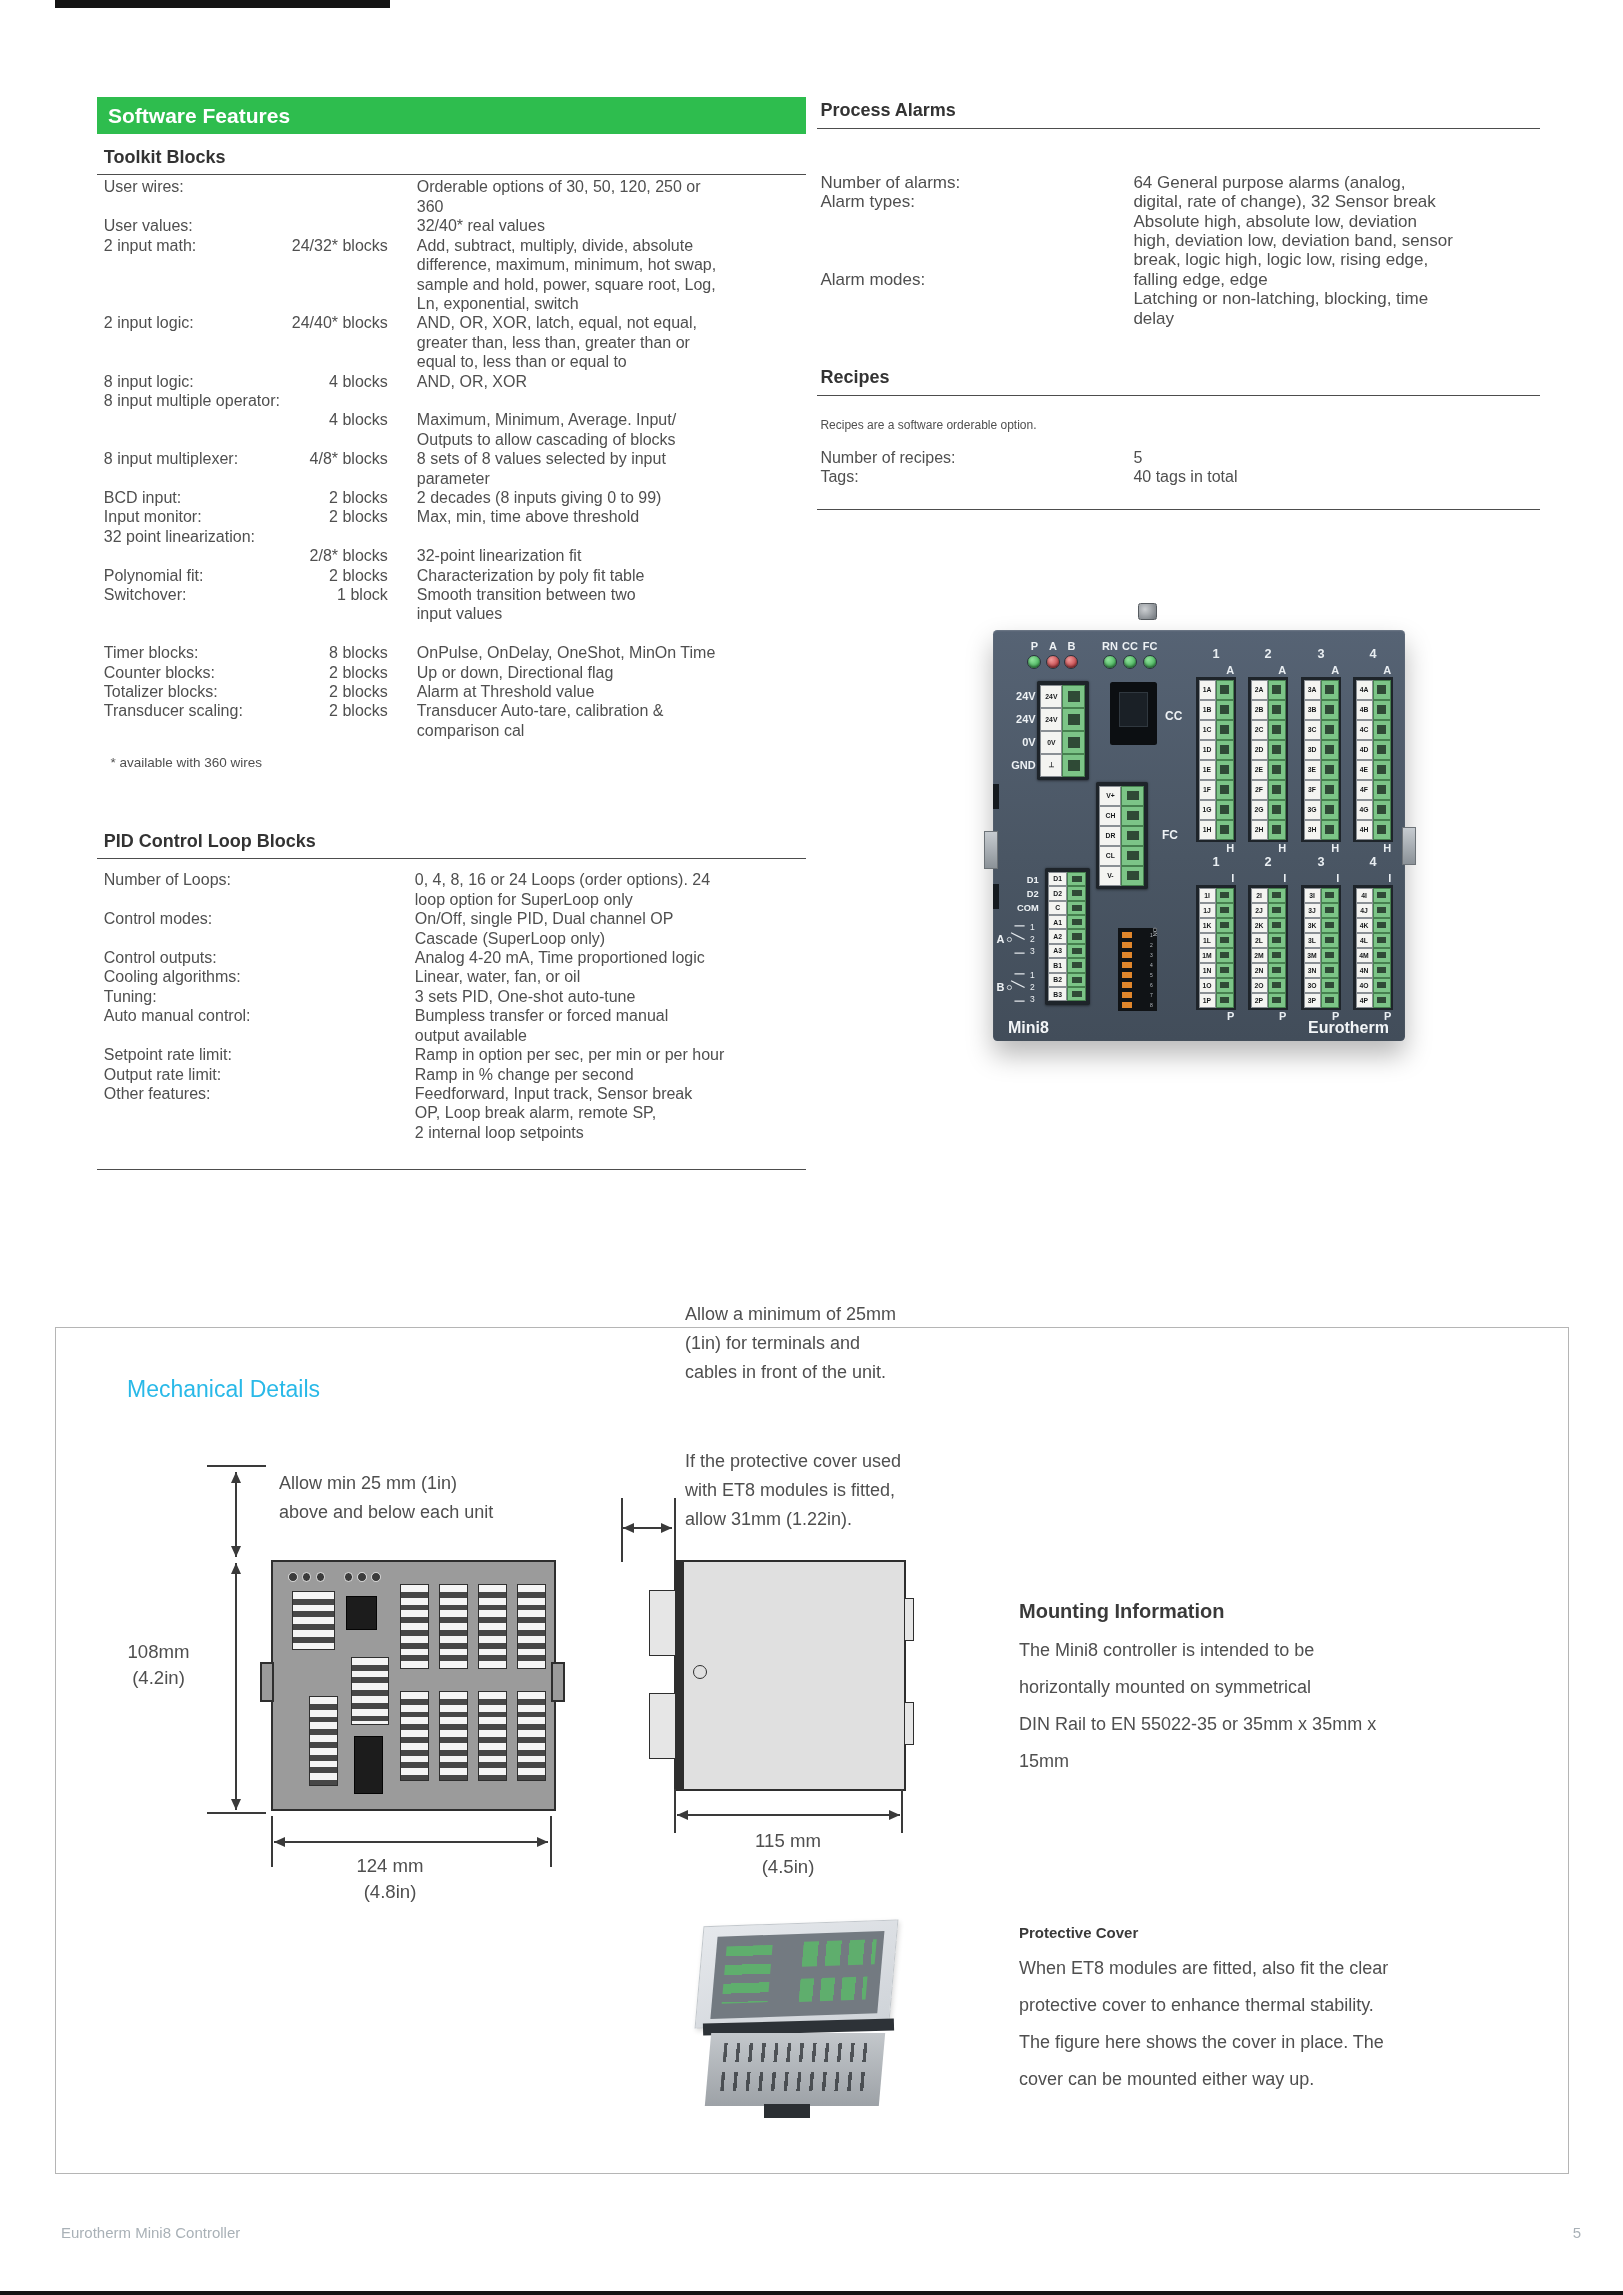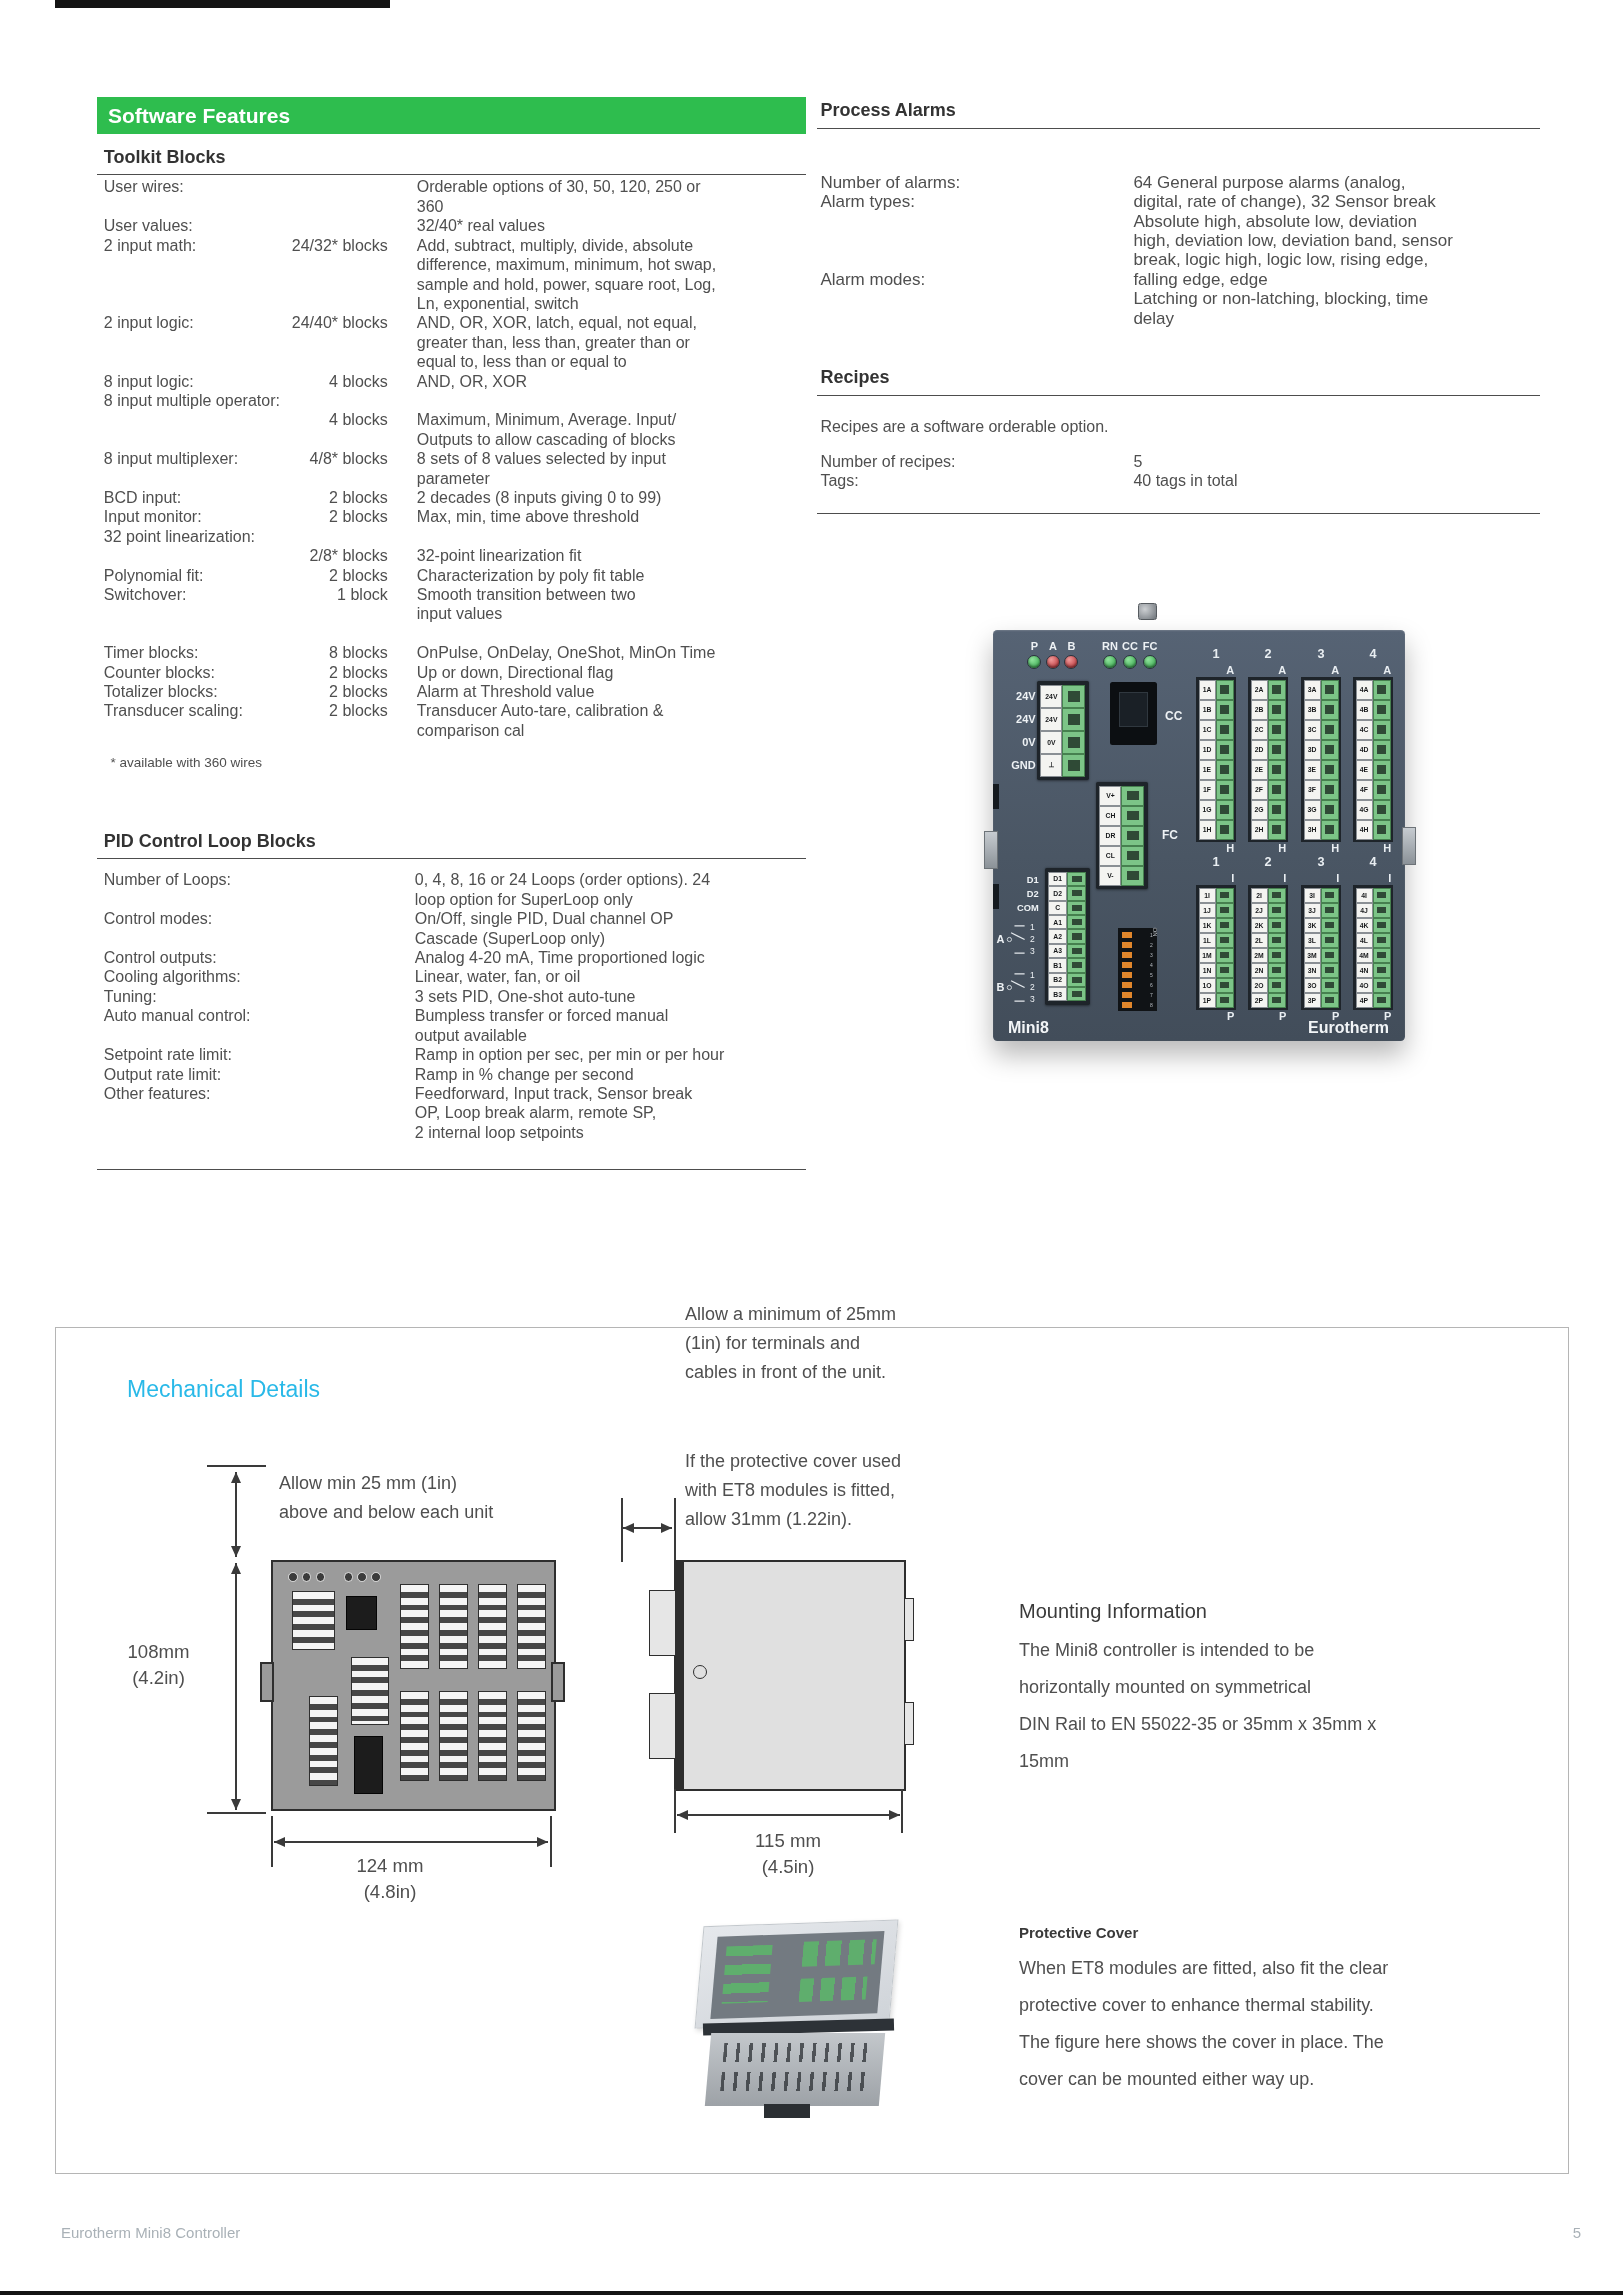--- a/index.html
+++ b/index.html
@@ -34,21 +34,21 @@
   .pid-table{margin-top:11px;font-size:16px;line-height:19.4px;}
   .pid-row{display:grid;grid-template-columns:311px 1fr;padding-left:6.8px;}
   .pid-desc{white-space:pre-line;}
   .rule-close{margin-top:27px;}
 
   
   .col-right{left:817px;top:100px;width:723px;}
   .al-table{margin-top:44px;font-size:17px;line-height:19.4px;}
   .al-row{display:grid;grid-template-columns:313px 1fr;padding-left:3.4px;}
   .rec-head{margin-top:39px;}
-  .rec-note{margin-top:22px;font-size:16px;padding-left:3.4px;}
+  .rec-note{margin-top:22px;font-size:12px;padding-left:3.4px;}
   .rec-table{margin-top:16px;font-size:16px;line-height:19.4px;}
   .rec-rule{margin-top:22px;}
 
   
   .device{left:993px;top:616px;width:423px;height:452px;}
   .panel{position:absolute;left:0;top:14.4px;width:412px;height:411px;border-radius:4.2px;
          background:linear-gradient(180deg,#566374 0%,#4a5664 55%,#424d5a 100%);
          box-shadow:0 13.5px 27px rgba(0,0,0,.28), inset 0 0.8px 1.7px rgba(255,255,255,.18);}
   .screw{position:absolute;left:145px;top:-13.5px;width:17px;height:15px;border-radius:2.5px;
          background:radial-gradient(circle at 35% 35%,#cdd0d3,#6e747a);border:0.8px solid #565b60;}
@@ -1056,21 +1056,21 @@
     <div class="sv-tab" style="right:-10px;top:140px;width:8.5px;height:41px;"></div>
   </div>
 
   <div class="abs tick-v" style="left:674px;top:1789px;height:44px;"></div>
   <div class="abs tick-v" style="left:901px;top:1789px;height:44px;"></div>
   <div class="abs ah" style="left:677px;top:1814px;width:223px;"></div>
   <div class="abs dim-lab" style="left:712px;top:1828px;width:152px;">115 mm
 (4.5in)</div>
 
   <div class="abs" style="left:1019px;top:1600px;width:490px;">
-    <div style="font-size:20px;font-weight:normal;color:#3a3a3a;">Mounting Information</div>
+    <div style="font-size:20px;font-weight:bold;color:#3a3a3a;">Mounting Information</div>
     <div class="pre" style="font-size:18px;line-height:37px;margin-top:8.5px;">The Mini8 controller is intended to be
 horizontally mounted on symmetrical
 DIN Rail to EN 55022-35 or 35mm x 35mm x
 15mm</div>
   </div>
   <div class="abs" style="left:1019px;top:1924px;width:524px;">
     <div style="font-size:15px;font-weight:bold;color:#3a3a3a;">Protective Cover</div>
     <div class="pre" style="font-size:18px;line-height:37px;margin-top:8.5px;">When ET8 modules are fitted, also fit the clear
 protective cover to enhance thermal stability.
 The figure here shows the cover in place. The

